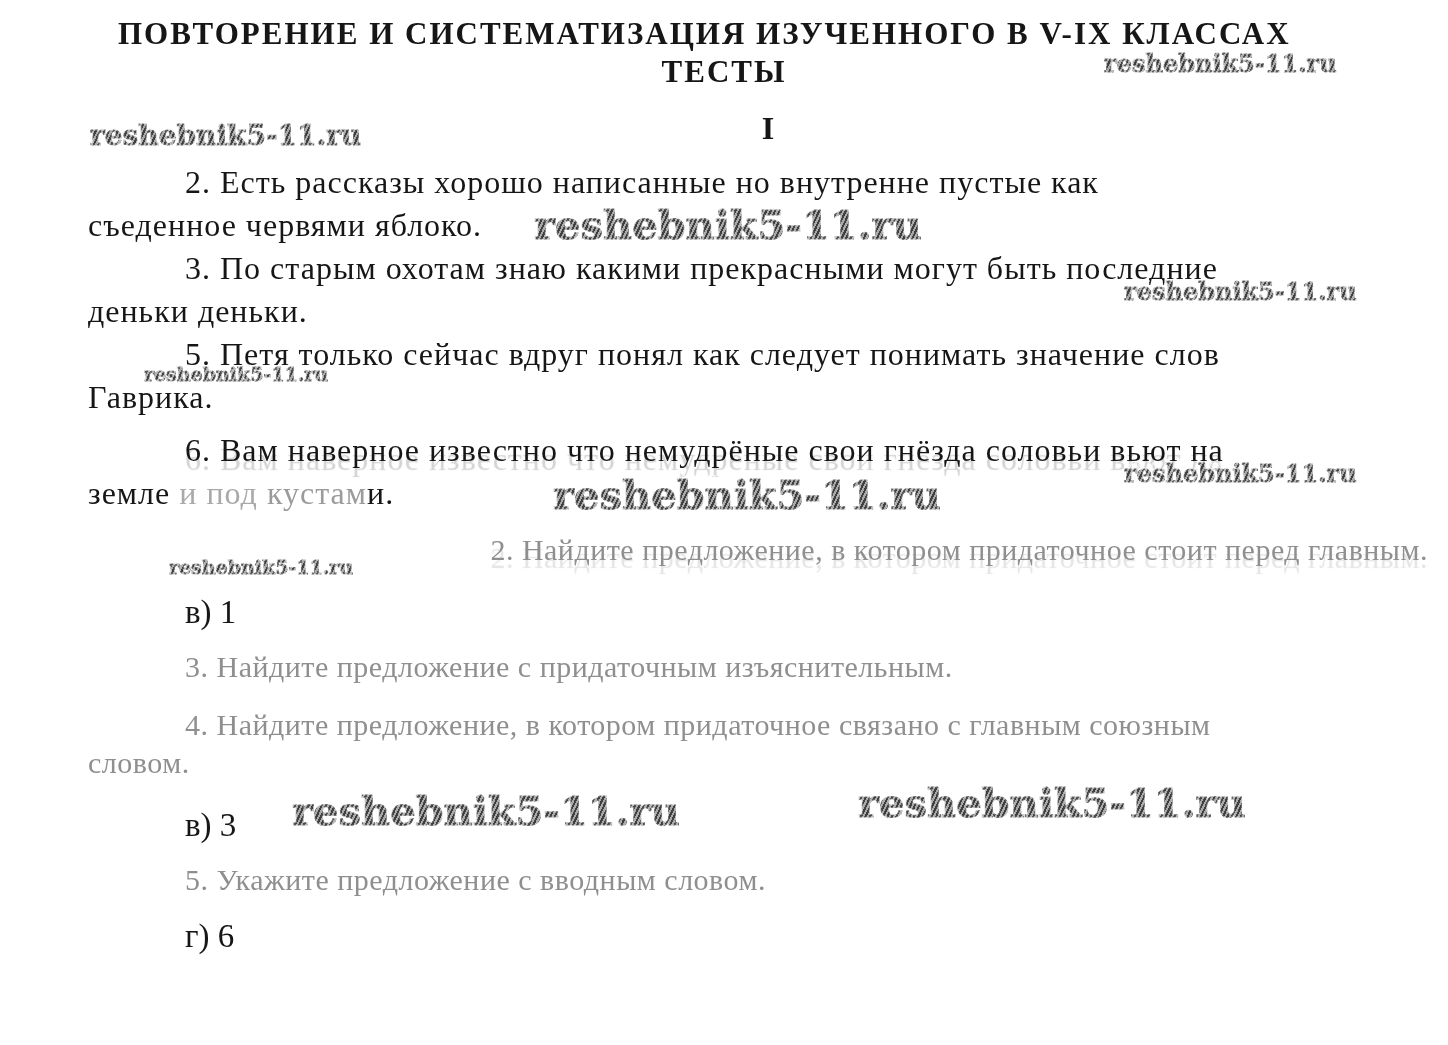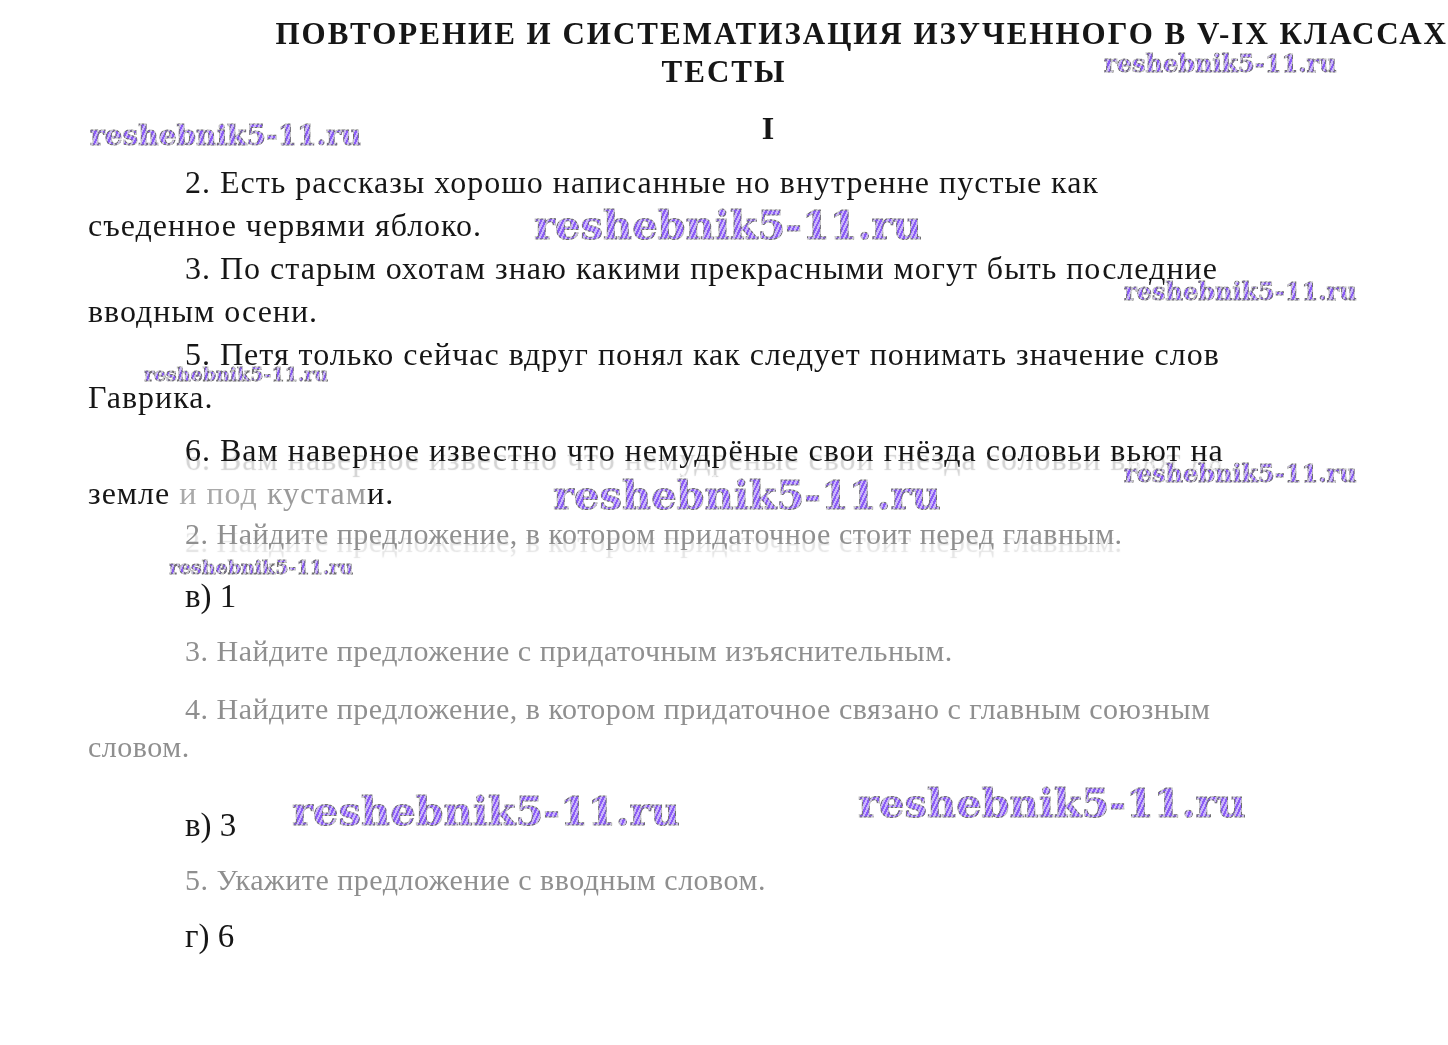--- a/index.html
+++ b/index.html
@@ -8,22 +8,22 @@
     position:relative;
     width:1448px; height:1045px;
     background:#ffffff;
     overflow:hidden;
     font-family:"Liberation Serif", serif;
     color:#161616;
   }
 
   
   .title-line1 {
-    padding-top:16px; padding-left:85px;
-    text-align:right;
+    padding-top:16px; padding-left:118px;
+    text-align:left;
     font-weight:bold; font-size:31px; letter-spacing:2px;
     white-space:nowrap;
   }
   .title-line2 {
     padding-top:2px;
     text-align:center;
     font-weight:bold; font-size:31px; letter-spacing:2px;
   }
   .numeral {
     margin-top:20px; padding-left:88px;
@@ -45,35 +45,35 @@
   .q {
     color:#8f8f8f;
     font-size:30px; line-height:38px; letter-spacing:0.5px;
     text-indent:97px;
   }
   .ghostq { text-shadow:0 8px 1px rgba(205,205,205,0.55); }
   .a {
     font-size:33px; line-height:43px;
     text-indent:97px;
   }
-  .q2 { margin-top:0; }
+  .q2 { margin-top:16px;text-align:right; }
   .a2 { margin-top:22px; }
   .q3 { margin-top:14px; }
   .a3 { margin-top:16px; }
   .q4 { margin-top:20px; }
-  .a4 { margin-top:38px; }
+  .a4 { margin-top:22px; }
   .q5 { margin-top:14px; }
   .a5 { margin-top:16px; }
 
   
   .wm {
     position:absolute;
     font-family:"DejaVu Serif", serif;
     font-weight:700;
-    color:#8b5cf6;
+    color:#404040;
     -webkit-text-stroke:1px #6f6f6f;
     white-space:nowrap;
     line-height:1;
     letter-spacing:0;
   }
   .wm::after {
     content:"";
     position:absolute; inset:0;
     background:repeating-linear-gradient(115deg,
       rgba(255,255,255,0) 0 2px, rgba(255,255,255,0.55) 2px 4px);
@@ -88,21 +88,21 @@
   <header>
     <div class="title-line1">ПОВТОРЕНИЕ И СИСТЕМАТИЗАЦИЯ ИЗУЧЕННОГО В V-IX КЛАССАХ</div>
     <div class="title-line2">ТЕСТЫ</div>
     <div class="numeral">I</div>
   </header>
 
   <main class="content">
 
     <p class="sent"><span>2. Есть рассказы хорошо написанные но внутренне пустые как</span><br><span>съеденное червями яблоко.</span></p>
 
-    <p class="sent"><span>3. По старым охотам знаю какими прекрасными могут быть последние</span><br><span>вводным осени.</span></p>
+    <p class="sent"><span>3. По старым охотам знаю какими прекрасными могут быть последние</span><br><span>деньки деньки.</span></p>
 
     <p class="sent"><span>5. Петя только сейчас вдруг понял как следует понимать значение слов</span><br><span>Гаврика.</span></p>
 
     <p class="sent sent6"><span class="ghost">6. Вам наверное известно что немудрёные свои гнёзда соловьи вьют на</span><br><span>земле </span><span class="faded">и под </span><span class="faded2">кустам</span><span>и.</span></p>
 
     <p class="q q2 ghostq"><span>2. Найдите предложение, в котором придаточное стоит перед главным.</span></p>
     <p class="a a2">в) 1</p>
 
     <p class="q q3"><span>3. Найдите предложение с придаточным изъяснительным.</span></p>
 

